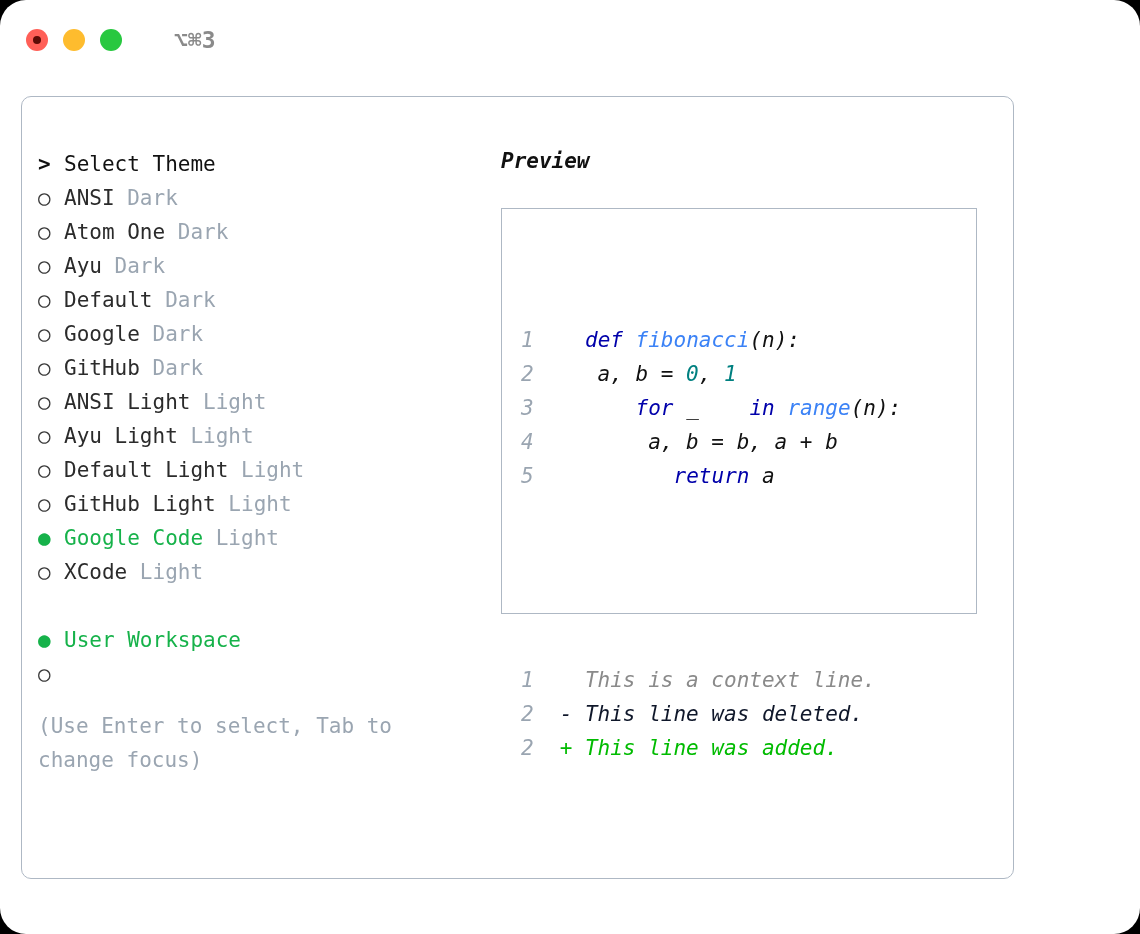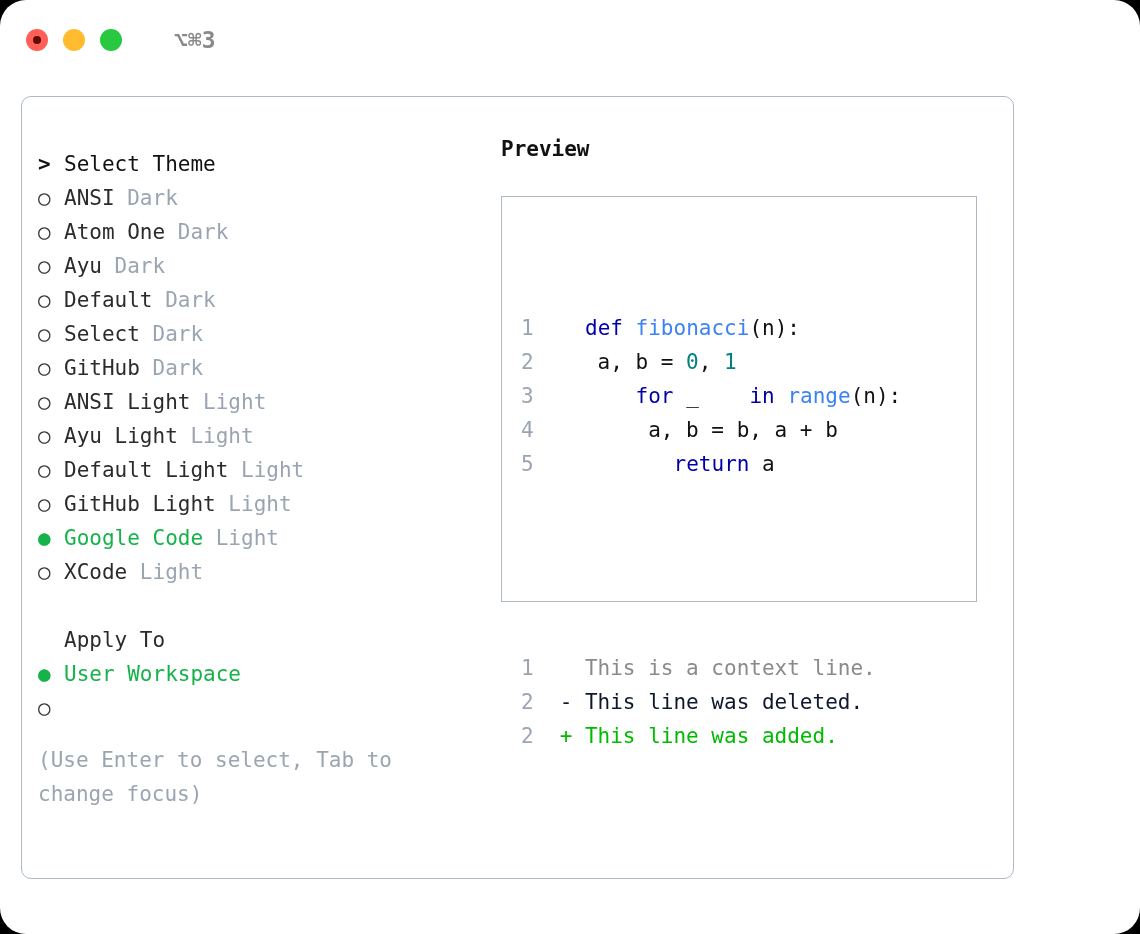--- a/index.html
+++ b/index.html
@@ -133,22 +133,23 @@
     line-height: 34px;
     color: #9aa5b1;
     width: 420px;
     white-space: pre-wrap;
   }
 
   
   .right-col {
     position: absolute;
     left: 479px;
-    top: 40px;
+    top: 52px;
     width: 490px;
+    font-style: italic;
   }
   .preview-title {
     font-size: 21px;
     font-weight: bold;
     color: #111111;
     margin-bottom: 35px;
     white-space: pre;
   }
   .preview-box {
     width: 476px;
@@ -213,36 +214,32 @@
         <div class="row">
           <span class="marker prompt">&gt;</span>
           <span class="heading">Select Theme</span>
         </div>
 
         <div id="theme-list">
             <div class="row"><span class="marker off">○</span><span class="label-name">ANSI</span><span class="suffix"> Dark</span></div>
             <div class="row"><span class="marker off">○</span><span class="label-name">Atom One</span><span class="suffix"> Dark</span></div>
             <div class="row"><span class="marker off">○</span><span class="label-name">Ayu</span><span class="suffix"> Dark</span></div>
             <div class="row"><span class="marker off">○</span><span class="label-name">Default</span><span class="suffix"> Dark</span></div>
-            <div class="row"><span class="marker off">○</span><span class="label-name">Select</span><span class="suffix"> Dark</span></div>
+            <div class="row"><span class="marker off">○</span><span class="label-name">Google</span><span class="suffix"> Dark</span></div>
             <div class="row"><span class="marker off">○</span><span class="label-name">GitHub</span><span class="suffix"> Dark</span></div>
             <div class="row"><span class="marker off">○</span><span class="label-name">ANSI Light</span><span class="suffix"> Light</span></div>
             <div class="row"><span class="marker off">○</span><span class="label-name">Ayu Light</span><span class="suffix"> Light</span></div>
             <div class="row"><span class="marker off">○</span><span class="label-name">Default Light</span><span class="suffix"> Light</span></div>
             <div class="row"><span class="marker off">○</span><span class="label-name">GitHub Light</span><span class="suffix"> Light</span></div>
             <div class="row"><span class="marker on">●</span><span class="label-name selected">Google Code</span><span class="suffix"> Light</span></div>
             <div class="row"><span class="marker off">○</span><span class="label-name">XCode</span><span class="suffix"> Light</span></div>
           </div>
 
         <div class="spacer-row"></div>
 
-        <div class="row">
-          <span class="marker"> </span>
-          <span class="group-title">Apply To</span>
-        </div>
 
         <div id="apply-list">
             <div class="row"><span class="marker on">●</span><span class="label-name selected">User Workspace</span></div>
             <div class="row"><span class="marker off">○</span></div>
           </div>
 
         <div class="hint">(Use Enter to select, Tab to change focus)</div>
       </div>
 
       <div class="right-col">

